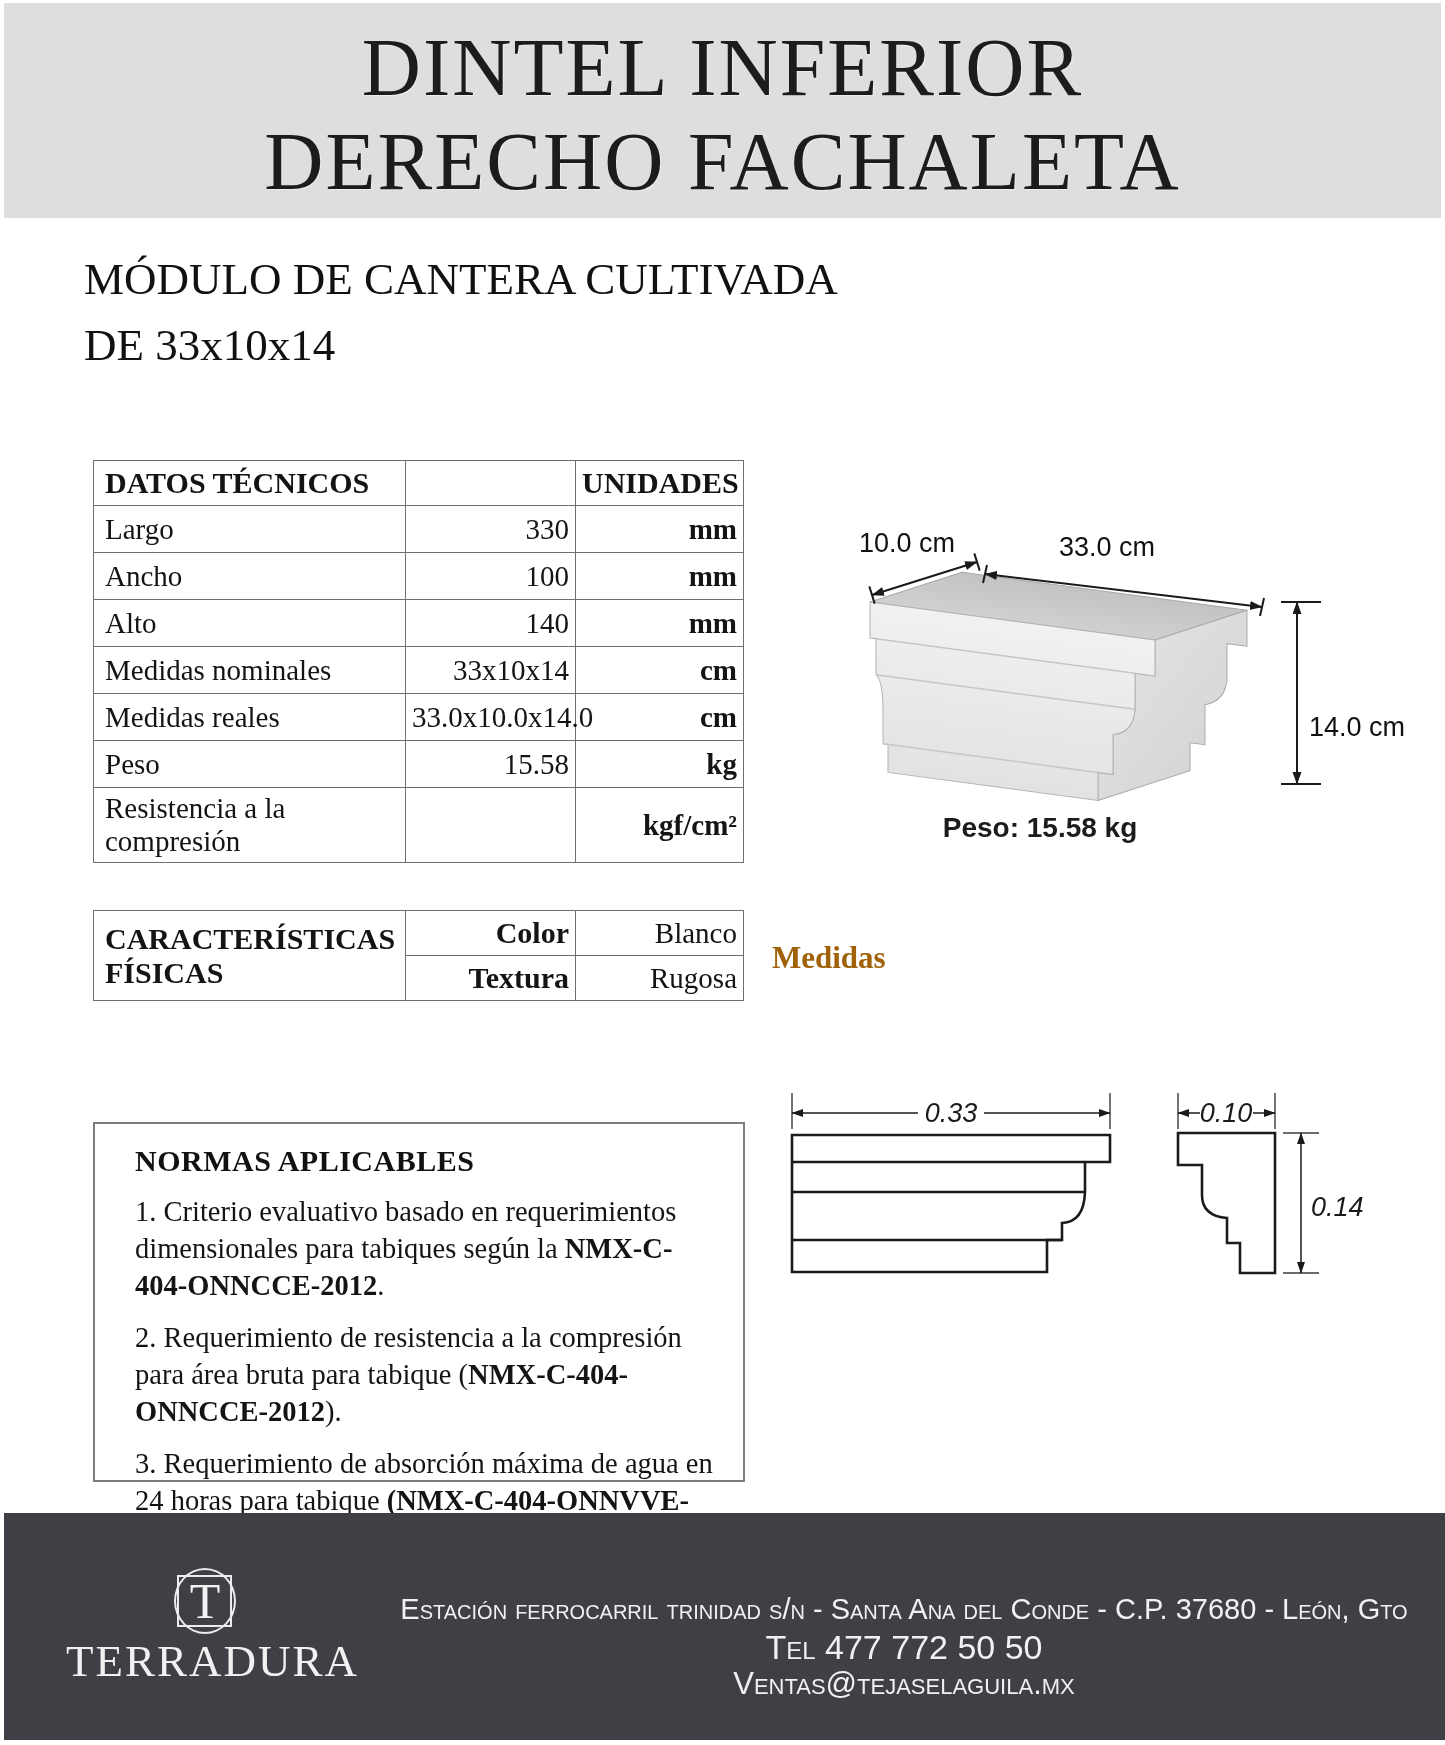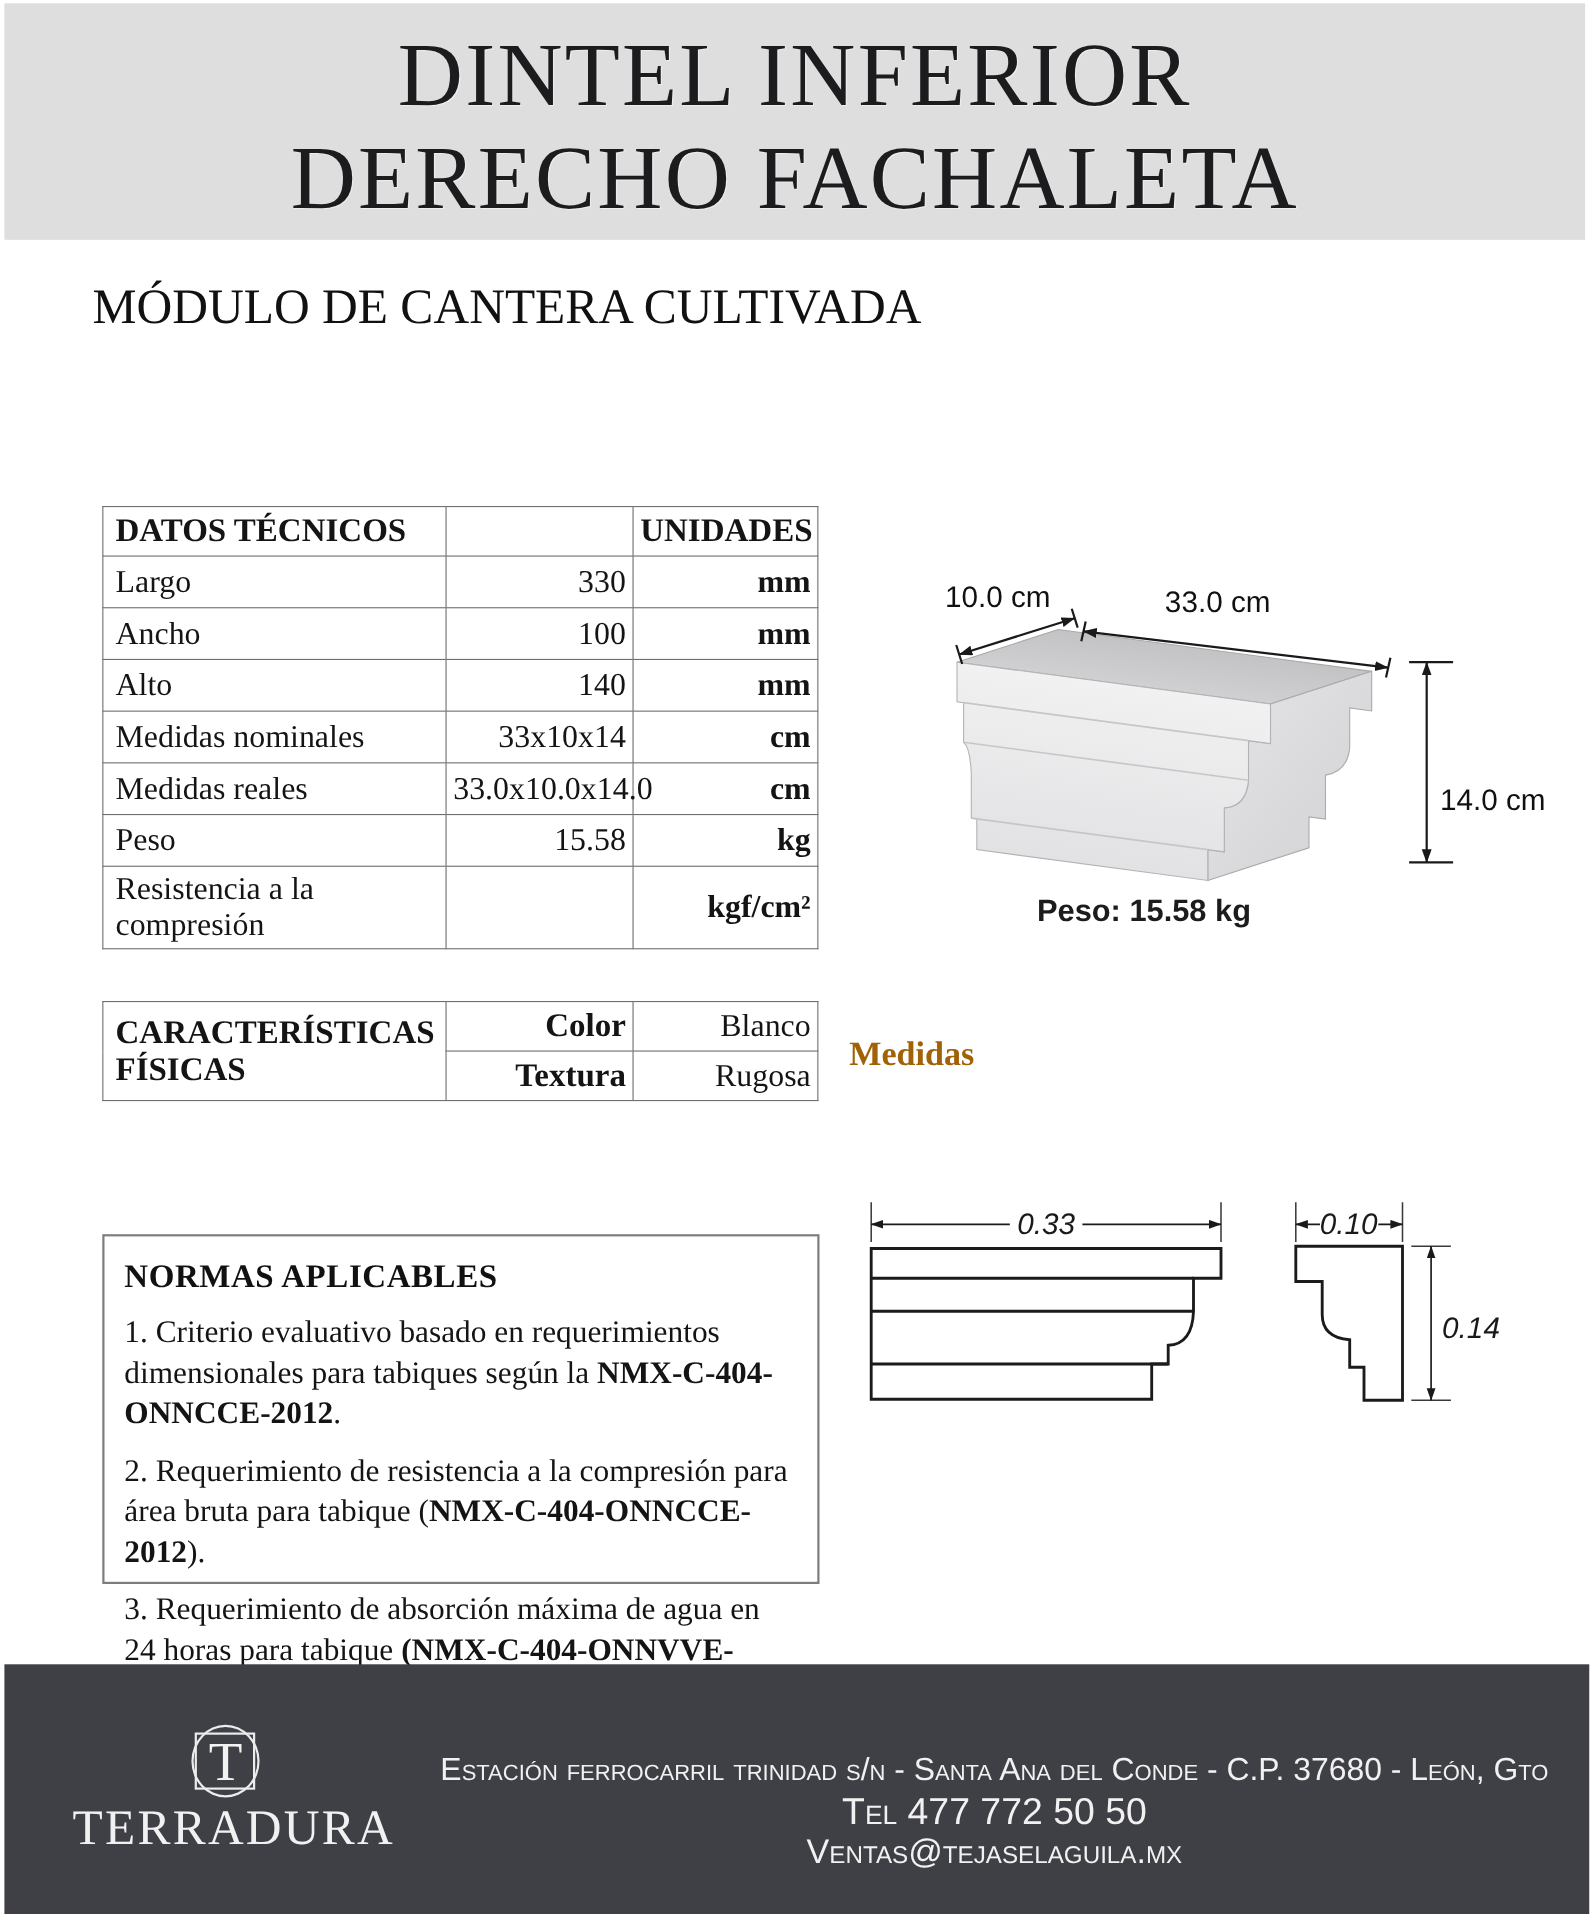--- a/index.html
+++ b/index.html
@@ -39,22 +39,22 @@
   .phys-table { left:93px; top:910px; width:650px; }
   .phys-table td { height:45px; }
   .phys-table td.c1 { text-align:left; padding-left:11px; width:312px; font-weight:bold; font-size:30px; }
   .phys-table td.c2 { width:170px; font-weight:bold; font-size:30px; }
   .phys-table td.c3 { width:168px; }
 
   .medidas-label { left:772px; top:940px; font-size:31px; font-weight:bold; color:#a16207; }
 
   
   .normas-box {
-    left:93px; top:1122px; width:652px; height:318px;
-    border:2px solid #7d7d7d; padding:20px 24px 0 18px; background:#fff;
+    left:93px; top:1122px; width:652px; height:360px;
+    border:2px solid #7d7d7d; padding:20px 24px 0 40px; background:#fff;
   }
   .normas-title { font-size:30px; font-weight:bold; letter-spacing:.5px; color:#111; }
   .normas-item { font-size:28.5px; line-height:37px; margin-top:15px; color:#141414; }
   .normas-item b { font-weight:bold; }
 
   
   .figure-svg { left:845px; top:518px; }
   .peso-label {
     left:880px; top:812px; width:320px; text-align:center;
     font-family:"Liberation Sans", sans-serif; font-size:28px; font-weight:bold; color:#1c1c1c;
@@ -87,20 +87,21 @@
 </head>
 <body>
 
 <div class="abs header-bar">
   <div class="title-line title-1">DINTEL INFERIOR</div>
   <div class="title-line title-2">DERECHO FACHALETA</div>
 </div>
 
 <div class="abs subtitle">
   <div>MÓDULO DE CANTERA CULTIVADA</div>
+  <div>DE 33x10x14</div>
 </div>
 
 <table class="abs spec tech-table">
   <tbody>
       <tr class="hd">
     <td class="c1">DATOS TÉCNICOS</td>
     <td class="c2"></td>
     <td class="c3">UNIDADES</td>
   </tr>
   <tr>

